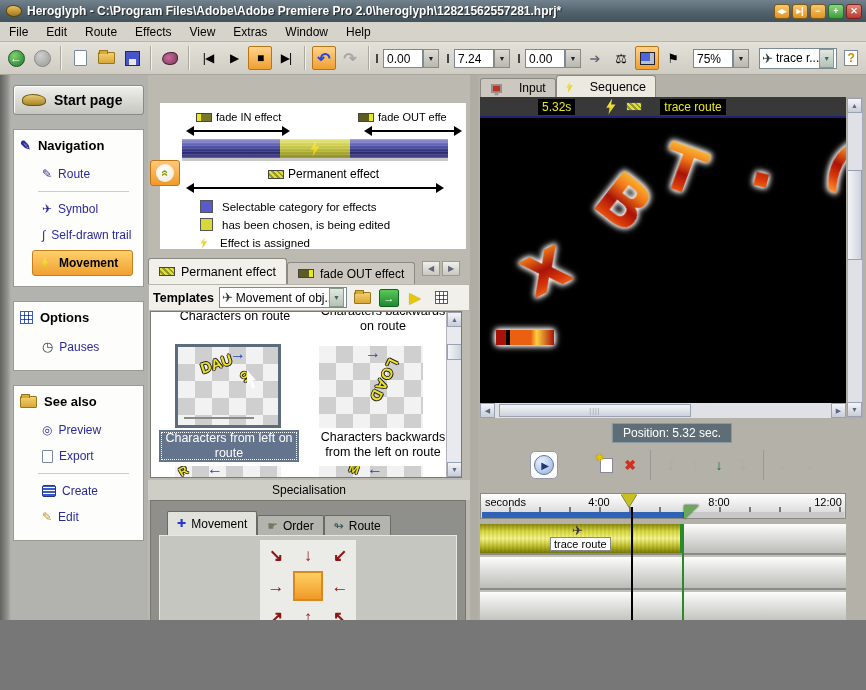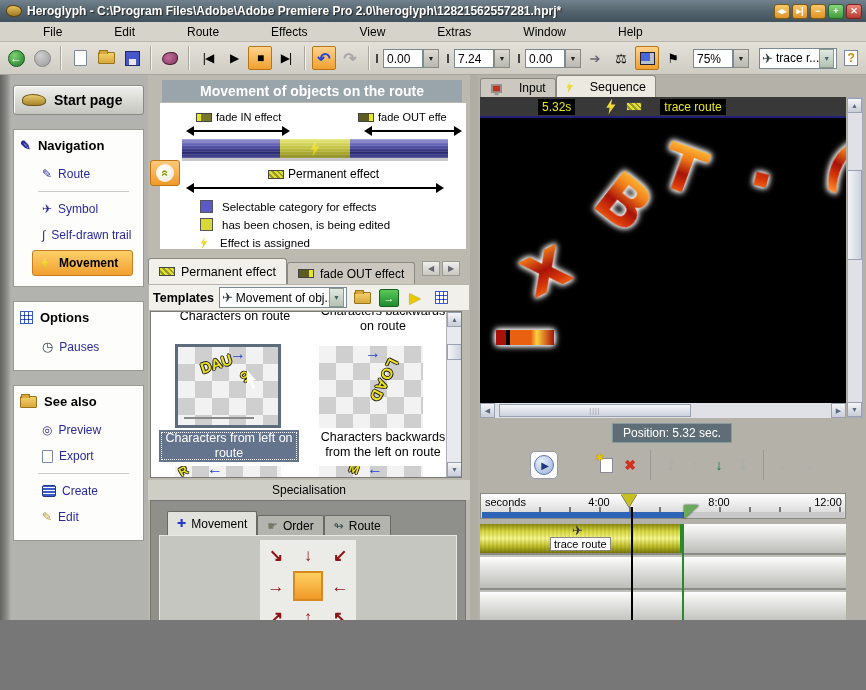--- a/index.html
+++ b/index.html
@@ -10,21 +10,21 @@
   .titlebar{position:absolute;left:0;top:0;width:866px;height:22px;background:linear-gradient(180deg,#71828e 0%,#53636d 55%,#42525c 100%);display:flex;align-items:center;padding:0 4px;color:#fff;font-weight:bold;font-size:12px;}
   .app-ico{width:16px;height:12px;background:linear-gradient(180deg,#e8c060,#a07820);border:1px solid #5a4410;border-radius:45% 55% 50% 50%;margin:0 5px 0 2px;}
   .tb-title{flex:1;white-space:nowrap;overflow:hidden;text-shadow:1px 1px 1px #222;}
   .winbtns{display:flex;gap:2px;}
   .wbtn{width:16px;height:15px;border-radius:3px;border:1px solid #7d5a16;color:#fff;font-size:9px;font-weight:bold;line-height:13px;text-align:center;background:linear-gradient(180deg,#f7c96d,#df9426);}
   .wbtn.green{background:linear-gradient(180deg,#8cd87c,#3f9c3c);border-color:#2a6a28;}
   .wbtn.red{background:linear-gradient(180deg,#e88878,#b43c34);border-color:#7c221e;}
 
   
   .menubar{position:absolute;left:0;top:22px;width:866px;height:20px;background:#d6d3ca;border-bottom:1px solid #b8b5ac;display:flex;align-items:center;}
-  .menu-item{padding:2px 9px;cursor:default;margin-left:34px;}
+  .menu-item{padding:2px 9px;cursor:default;}
   .toolbar{position:absolute;left:0;top:42px;width:866px;height:33px;background:linear-gradient(180deg,#e4e1d8,#cfccc3);display:flex;align-items:center;padding:0 4px;gap:2px;border-bottom:1px solid #a8a59c;}
   .tsep{width:2px;height:24px;border-left:1px solid #aaa79e;border-right:1px solid #f4f1e8;margin:0 4px;}
   .tbtn{min-width:24px;height:24px;display:flex;align-items:center;justify-content:center;border-radius:2px;font-size:13px;}
   .tbtn.hl{background:linear-gradient(180deg,#ffd28c,#f0a030);border:1px solid #b87515;}
   .circ{width:17px;height:17px;border-radius:50%;display:flex;align-items:center;justify-content:center;color:#fff;font-size:12px;font-weight:bold;}
   .circ.green{background:radial-gradient(circle at 35% 30%,#7cd06c,#1f7a2f);border:1px solid #155a20;}
   .circ.gray{background:radial-gradient(circle at 35% 30%,#cfcfcf,#9a9a9a);border:1px solid #888;}
   .ico-doc{width:13px;height:16px;background:#fff;border:1px solid #7888a0;border-radius:1px;}
   .ico-folder{width:17px;height:12px;background:linear-gradient(180deg,#f3d070,#d8a838);border:1px solid #9a7418;border-radius:1px;position:relative;}
   .ico-folder::before{content:"";position:absolute;left:0;top:-3px;width:7px;height:3px;background:#d8a838;border:1px solid #9a7418;border-bottom:none;}
@@ -346,21 +346,20 @@
           <span>Create</span>
         </div>
         <div class="pitem">
           <span class="nav-ico" style="color:#b8922a;">✎</span>
           <span>Edit</span>
         </div>
       </div>
     </div>
 
     <div class="center">
-      <div class="c-head">Movement of objects on the route</div>
 
       <div class="c-diagram">
         <div class="fadelab" style="left:36px;top:8px;">
           <span class="mk mk-in"></span>
           <span>fade IN effect</span>
         </div>
         <div class="fadelab" style="left:198px;top:8px;">
           <span class="mk mk-out"></span>
           <span>fade OUT effe</span>
         </div>

